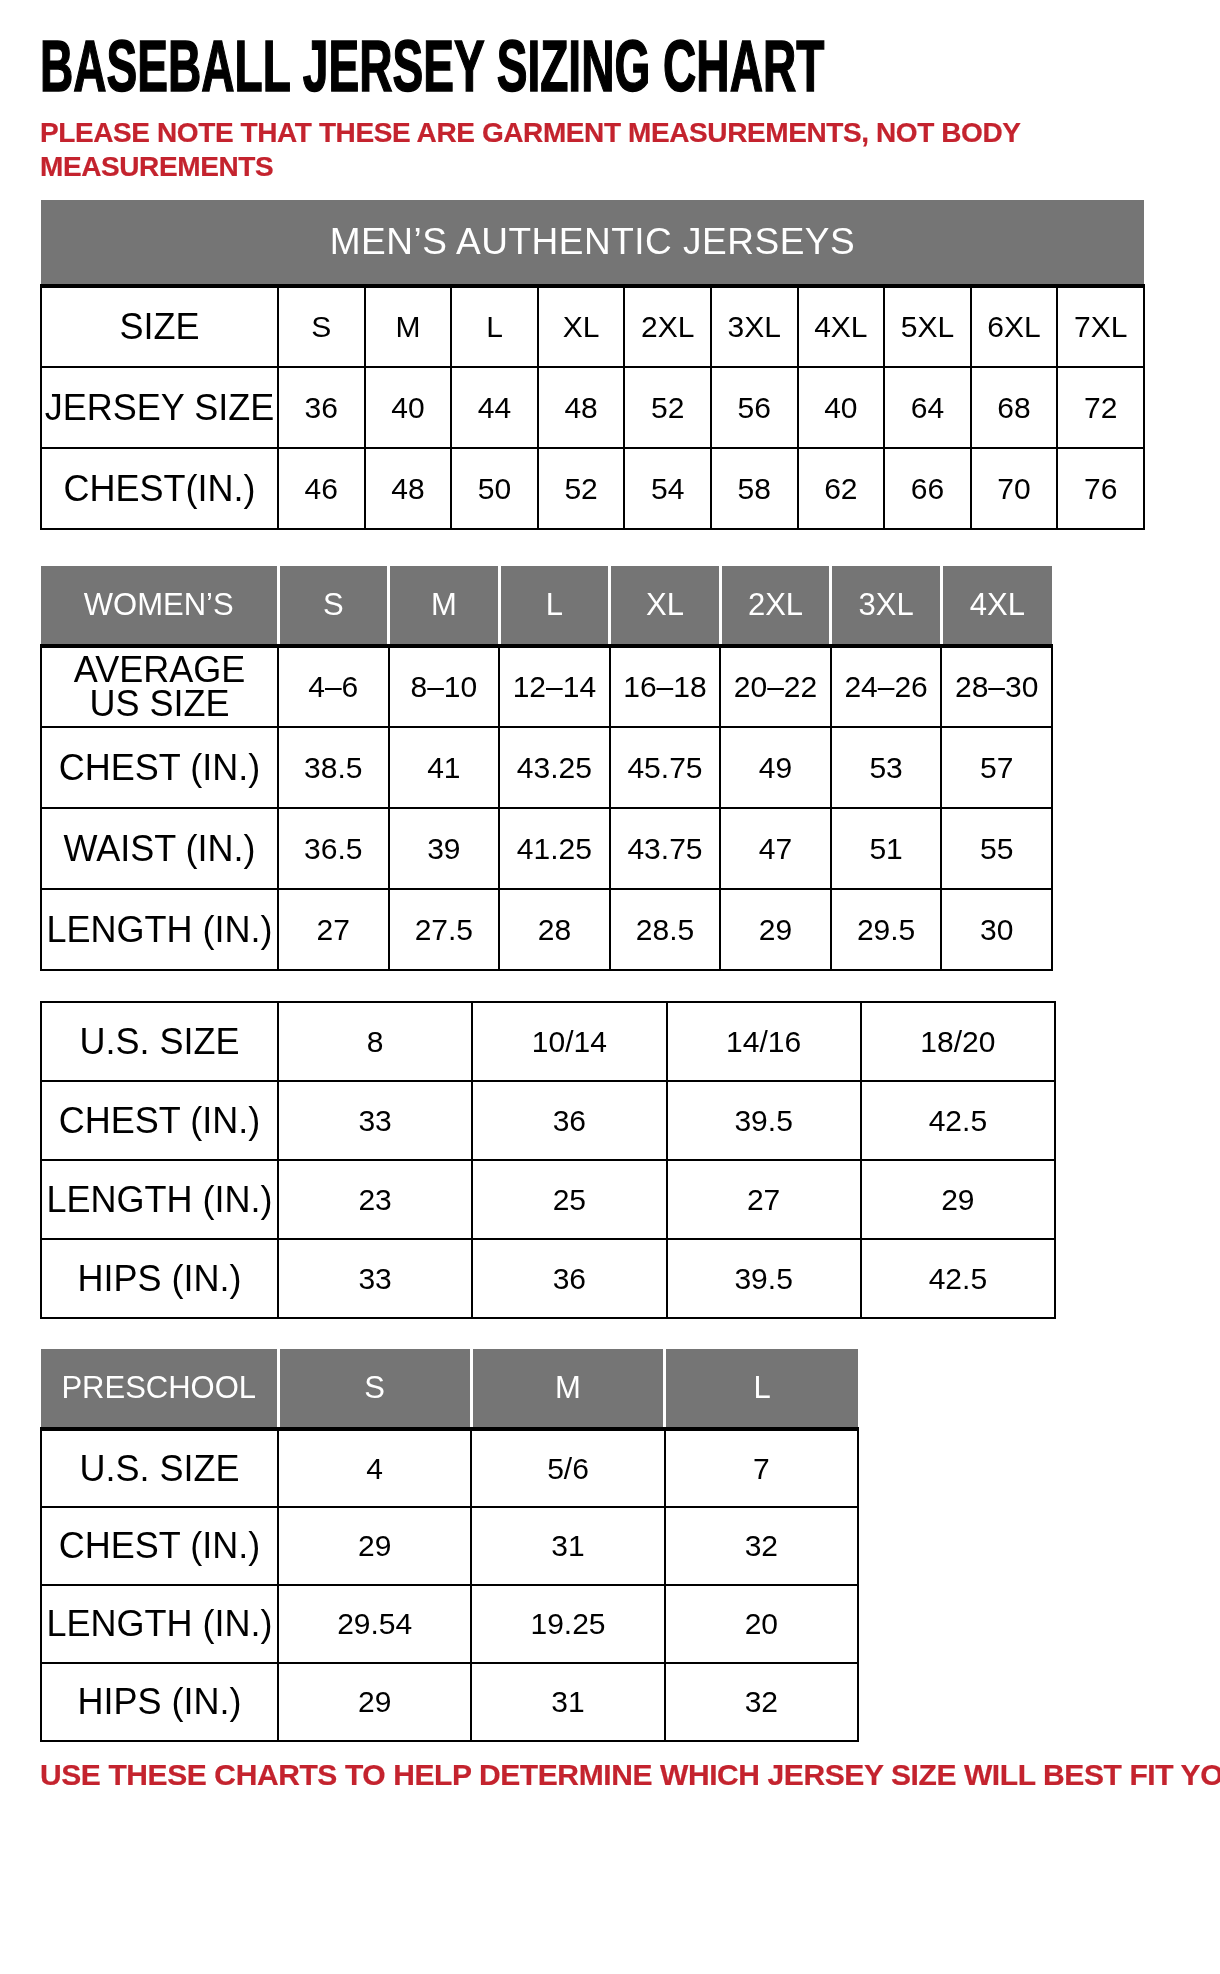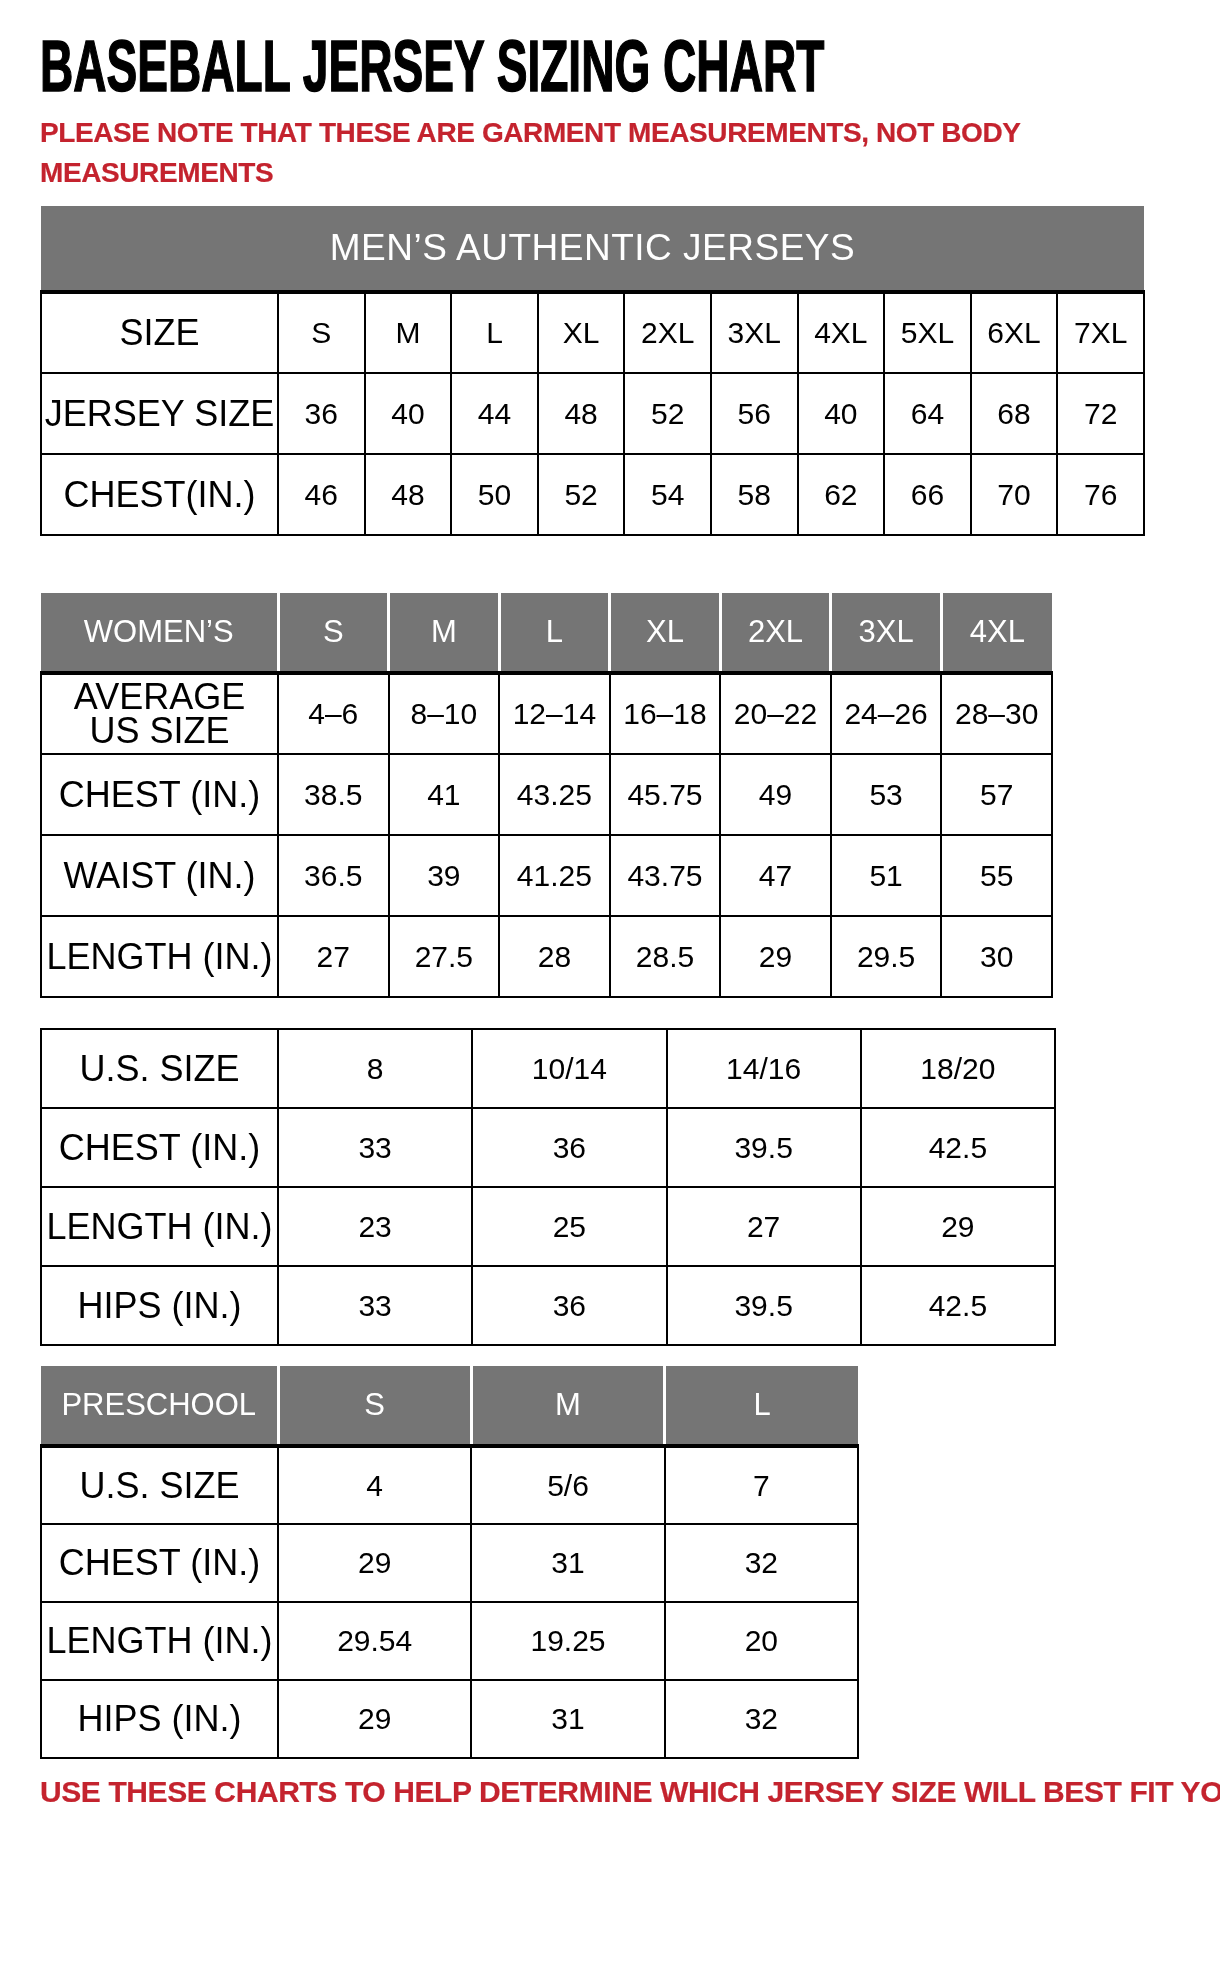--- a/index.html
+++ b/index.html
@@ -25,31 +25,31 @@
   }
 
   .note {
     margin-top:14px;
     font-size:28px;
     line-height:34px;
     letter-spacing:-0.4px;
     font-weight:bold;
     -webkit-text-stroke:0.2px currentColor;
   }
-  .note span { display:block;margin-top:6px; }
+  .note span { display:block; }
 
   table.size-table {
     border-collapse:collapse;
     table-layout:fixed;
     margin-left:0;
   }
   .t-mens      { width:1105px; margin-top:16px; }
-  .t-womens    { width:1013px; margin-top:57px; }
+  .t-womens    { width:1013px; margin-top:36px; }
   .t-boys      { width:1016px; margin-top:30px; }
-  .t-preschool { width:819px;  margin-top:20px; }
+  .t-preschool { width:819px;  margin-top:30px; }
 
   col.first { width:237px; }
 
   th.banner {
     height:86px;
     border:none;
     border-bottom:4px solid #000;
     color:#fff;
     font-weight:normal;
     font-size:37px;

